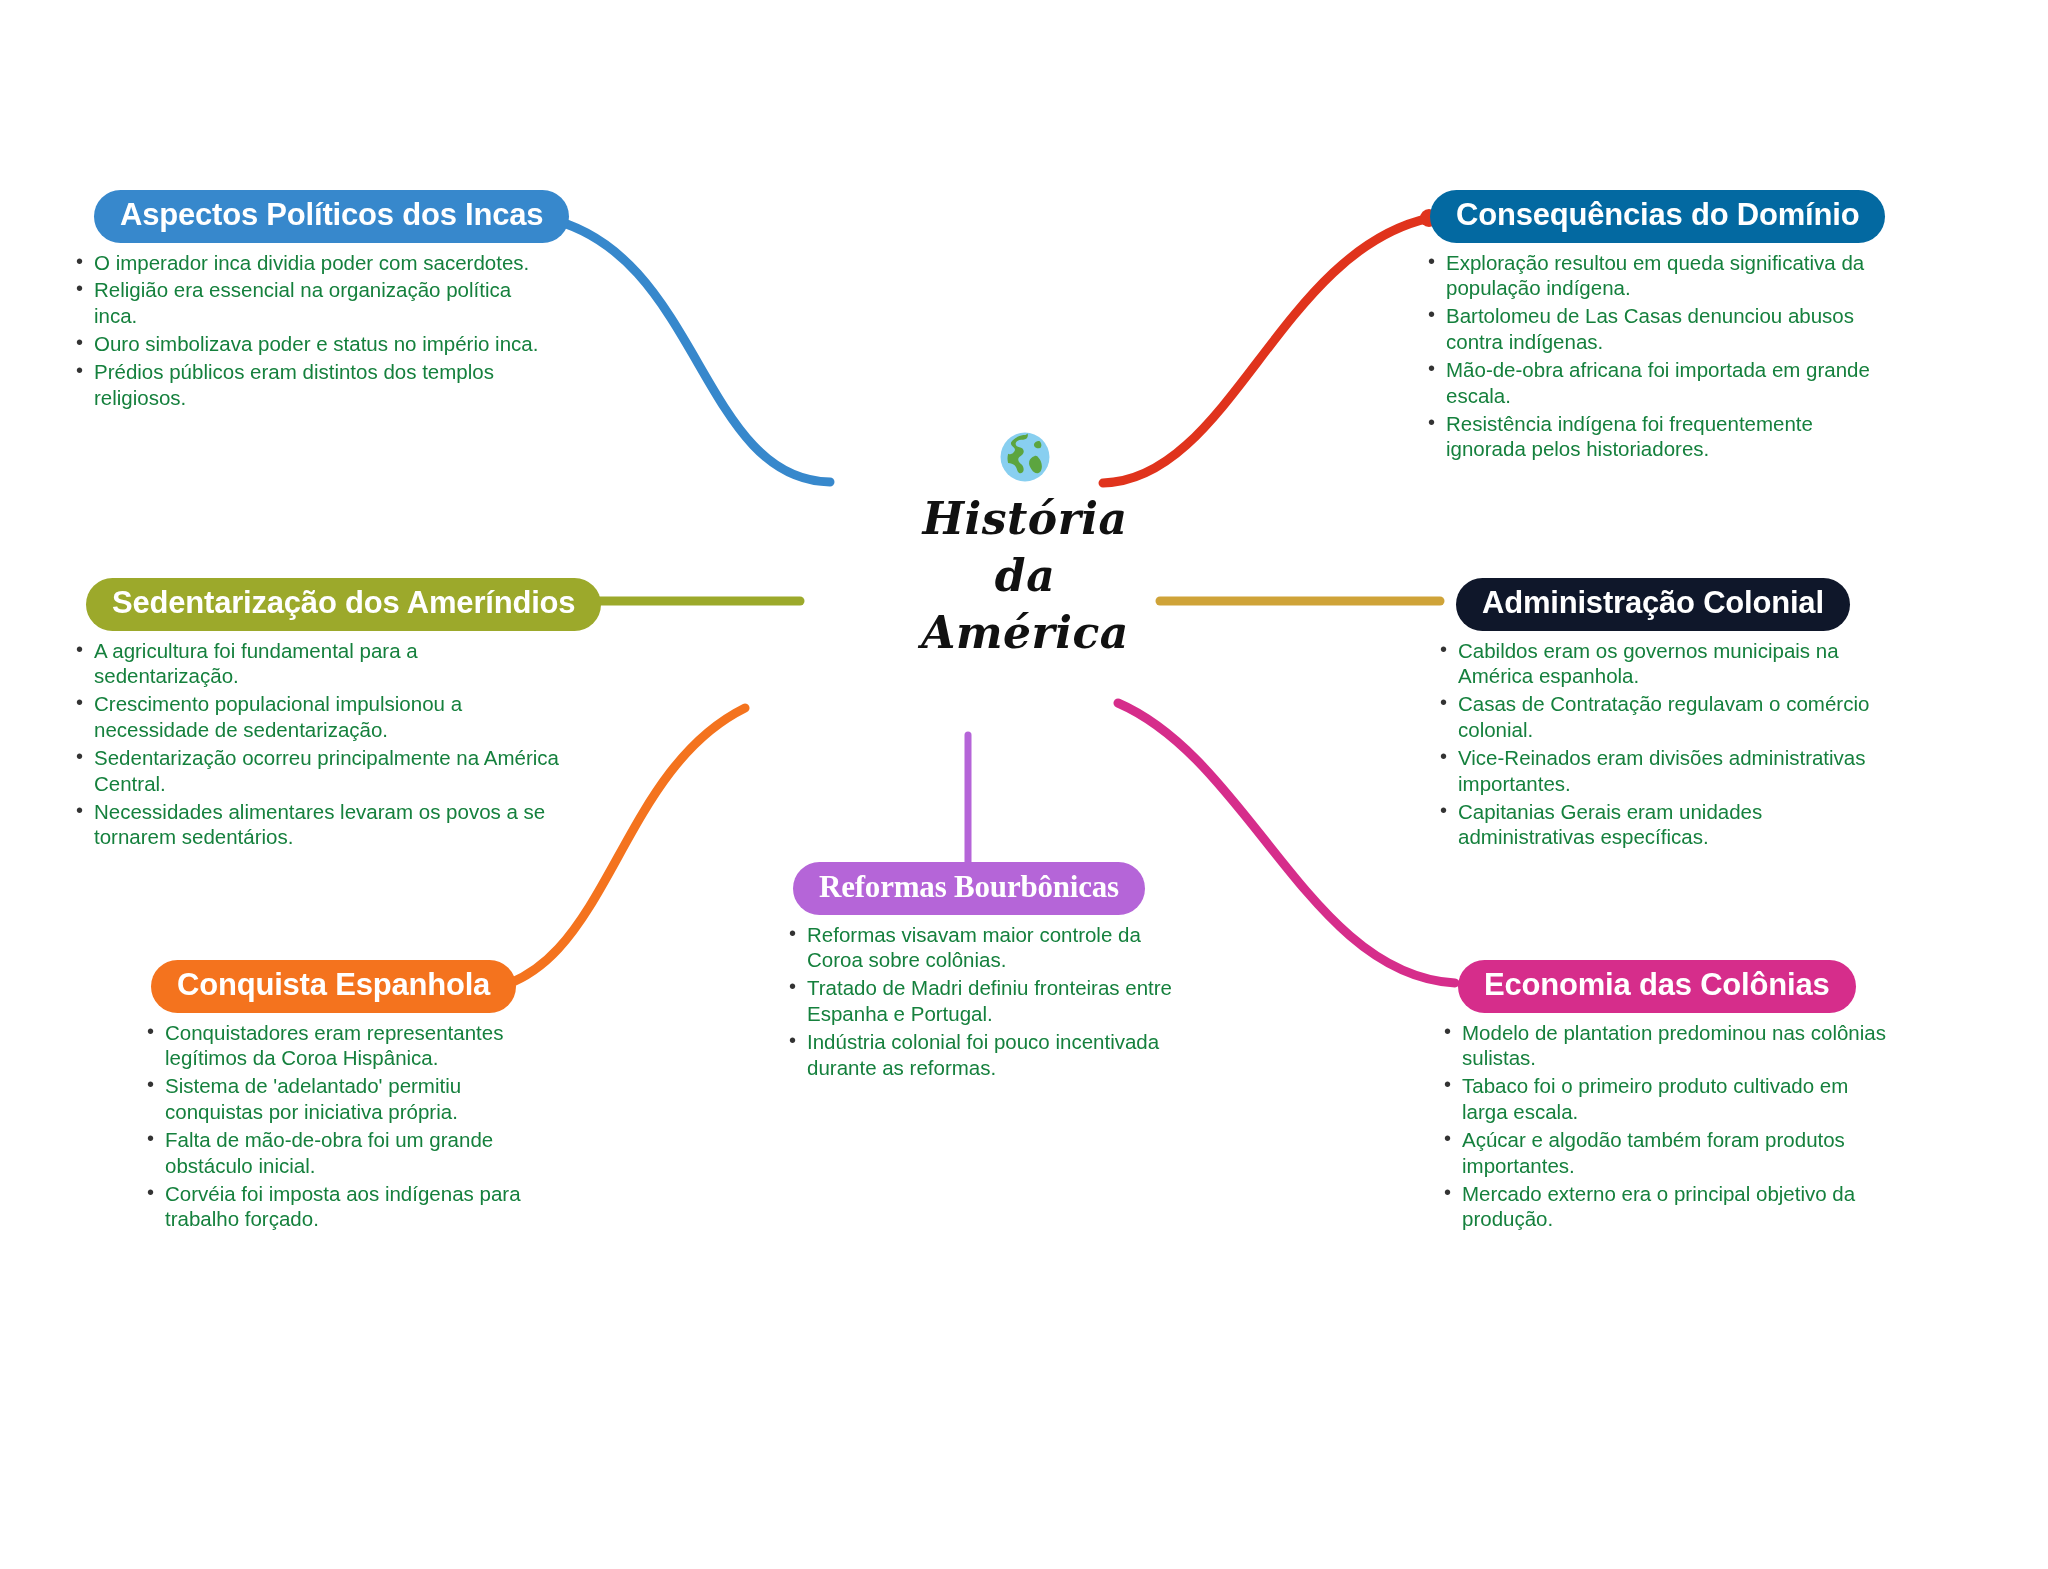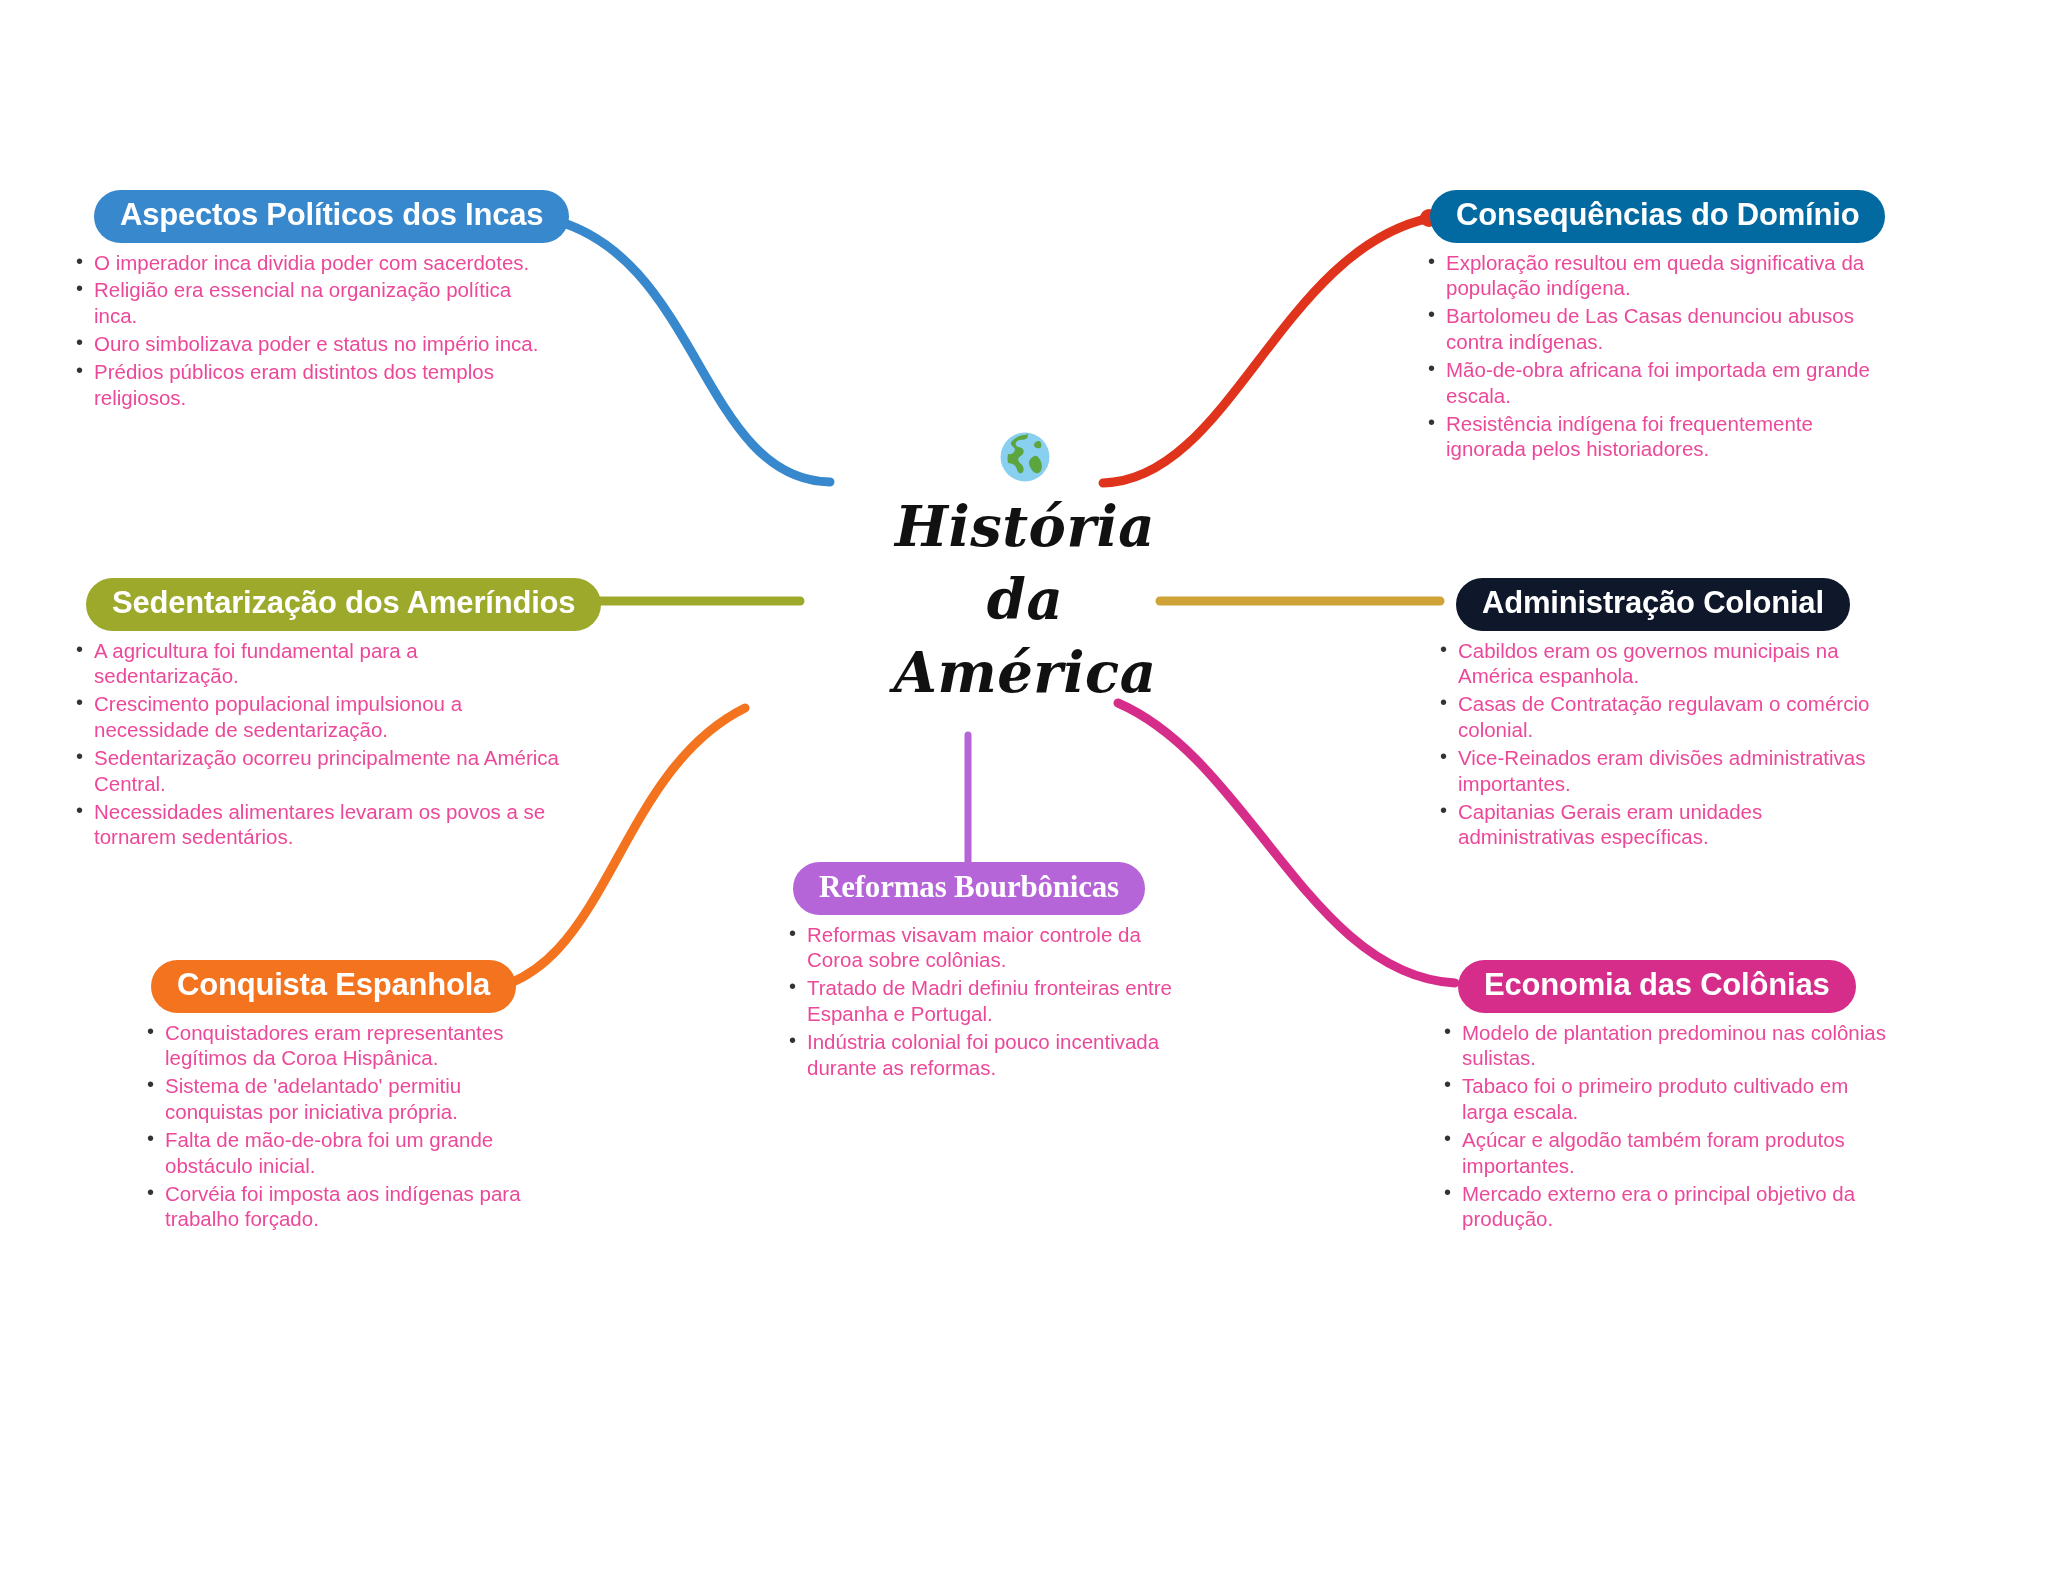--- a/index.html
+++ b/index.html
@@ -43,21 +43,21 @@
   .globe-icon {
     display: block;
     margin: 0 auto 6px auto;
     width: 54px;
     height: 54px;
   }
   .center-title {
     font-family: "DejaVu Serif", serif;
     font-style: italic;
     font-weight: 700;
-    font-size: 56px;
+    font-size: 44px;
     line-height: 1.30;
     color: #111111;
     letter-spacing: 0.5px;
   }
   .center-title span {
     display: block;
   }
 
   
   .node {
@@ -77,21 +77,21 @@
   .node-list {
     list-style: none;
     margin: 7px 0 0 0;
     padding: 0;
   }
   .node-list li {
     position: relative;
     padding-left: 22px;
     font-size: 20.5px;
     line-height: 1.26;
-    color: #ec4899;
+    color: #15803d;
     margin-bottom: 2px;
   }
   .node-list li::before {
     content: "•";
     position: absolute;
     left: 4px;
     top: -1px;
     font-size: 20px;
     color: #333333;
   }

